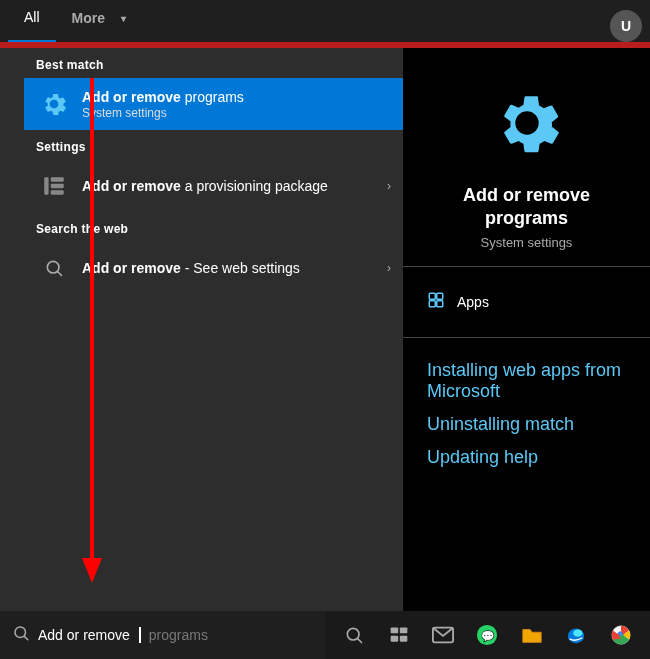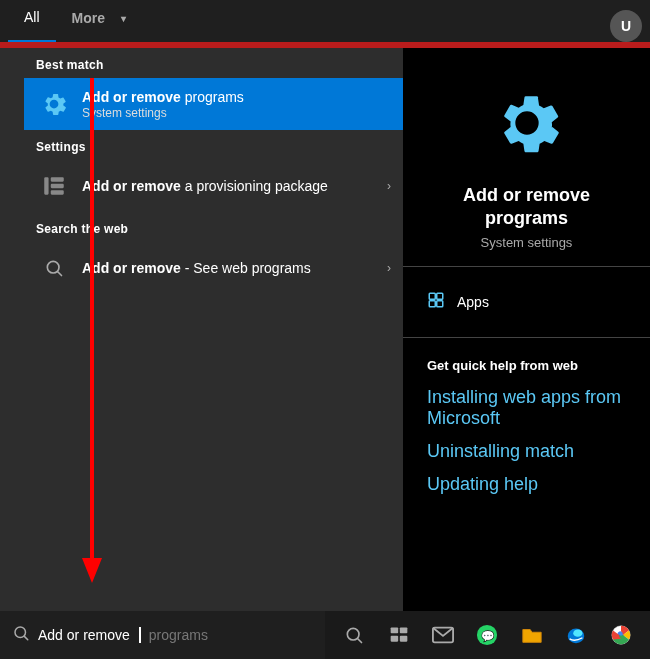--- a/index.html
+++ b/index.html
@@ -346,21 +346,21 @@
 
     <div class="result-item">
       <div class="web-result-icon">
         <svg width="20" height="20" viewBox="0 0 24 24" fill="none" xmlns="http://www.w3.org/2000/svg">
           <circle cx="11" cy="11" r="7" stroke="#aaa" stroke-width="2"></circle>
           <line x1="16.5" y1="16.5" x2="21" y2="21" stroke="#aaa" stroke-width="2" stroke-linecap="round"></line>
         </svg>
       </div>
       <div class="result-text">
         <div class="result-title">
-          <span class="bold">Add or remove</span><span> - See web programs</span>
+          <span class="bold">Add or remove</span><span> - See web settings</span>
         </div>
       </div>
       <span class="chevron-right">›</span>
     </div>
 
   </div>
 
   <div class="right-panel">
     <div class="right-icon-area">
       <svg width="80" height="80" viewBox="0 0 24 24" fill="#5bc8f5" xmlns="http://www.w3.org/2000/svg">
@@ -382,21 +382,20 @@
           <rect x="13" y="3" width="8" height="8" rx="1" stroke="#5bc8f5" stroke-width="2" fill="none"></rect>
           <rect x="3" y="13" width="8" height="8" rx="1" stroke="#5bc8f5" stroke-width="2" fill="none"></rect>
           <rect x="13" y="13" width="8" height="8" rx="1" stroke="#5bc8f5" stroke-width="2" fill="none"></rect>
         </svg>
       </span>
       <span class="open-label">Apps</span>
     </div>
 
     <div class="right-divider"></div>
 
-    <div class="quick-help-title">Get quick help from web</div>
 
     <div class="help-link">Installing web apps from Microsoft</div>
     <div class="help-link">Uninstalling match</div>
     <div class="help-link">Updating help</div>
 
   </div>
 
 </div>
 
 <svg class="arrow-annotation" style="position:absolute;top:48px;left:0;width:325px;height:calc(100% - 96px);pointer-events:none;z-index:10;" viewBox="0 0 325 563" xmlns="http://www.w3.org/2000/svg">

